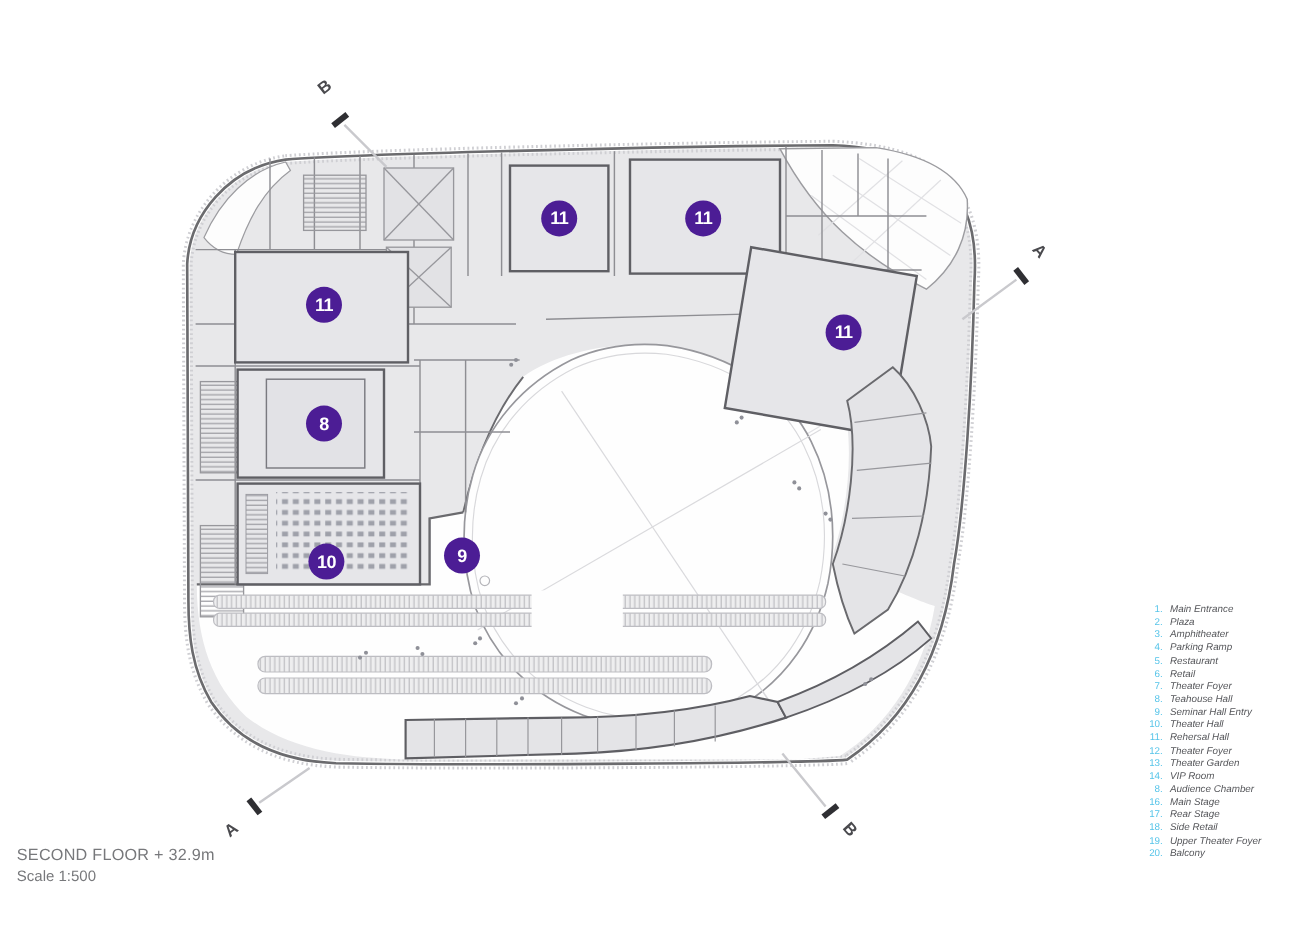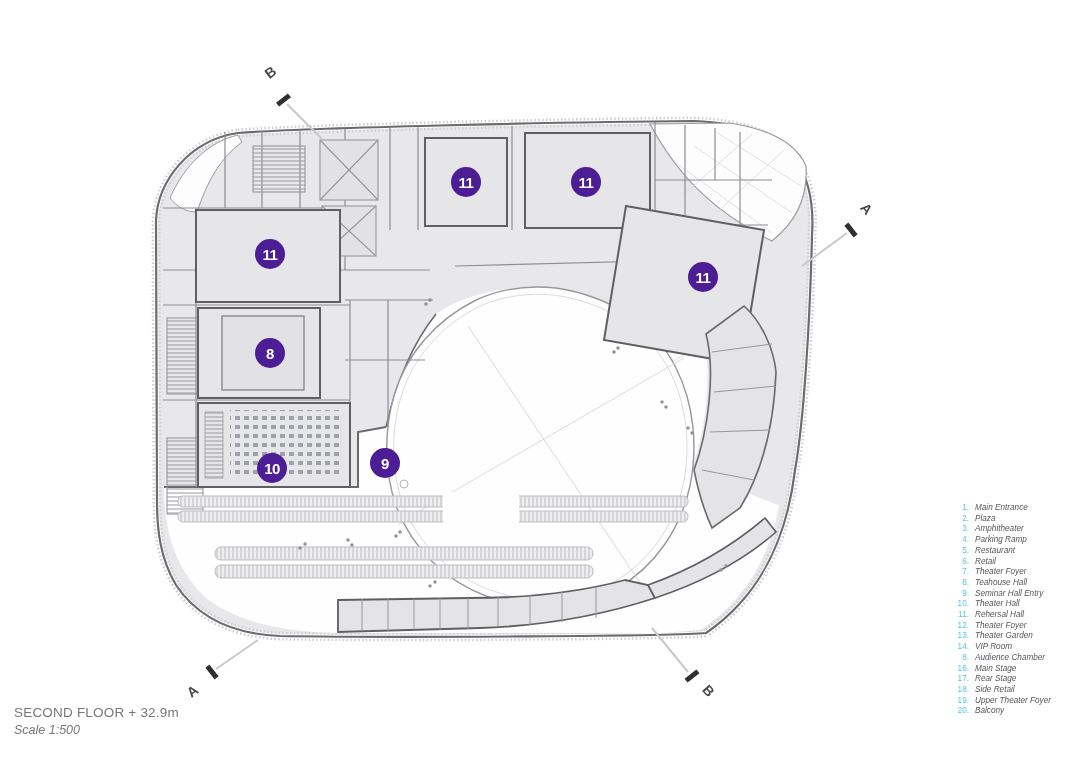--- a/index.html
+++ b/index.html
@@ -15,21 +15,21 @@
           letter-spacing:-0.5px;}
   
   #legend{position:absolute;left:952px;top:503px;font-size:8.2px;
           line-height:10.7px;color:#58595b;}
   .lg-row{display:flex;white-space:nowrap;}
   .lg-num{color:#56c4e9;width:17px;text-align:right;flex:0 0 17px;}
   .lg-label{padding-left:6px;color:#55565a;font-style:italic;}
   
   #titleblock{position:absolute;left:14px;top:705px;color:#77787b;}
   #titleblock .t1{font-size:13.5px;letter-spacing:0.2px;}
-  #titleblock .t2{font-size:12.5px;margin-top:3px;font-style:italic;}
+  #titleblock .t2{font-size:12.5px;margin-top:3px;}
 </style>
 </head>
 <body>
 
 <div id="stage">
 
 <svg width="1080" height="778" viewBox="0 0 1080 778">
   <defs>
     <pattern id="escpat" width="4" height="14" patternUnits="userSpaceOnUse">
       <rect width="4" height="14" fill="#eeeeef"></rect>

